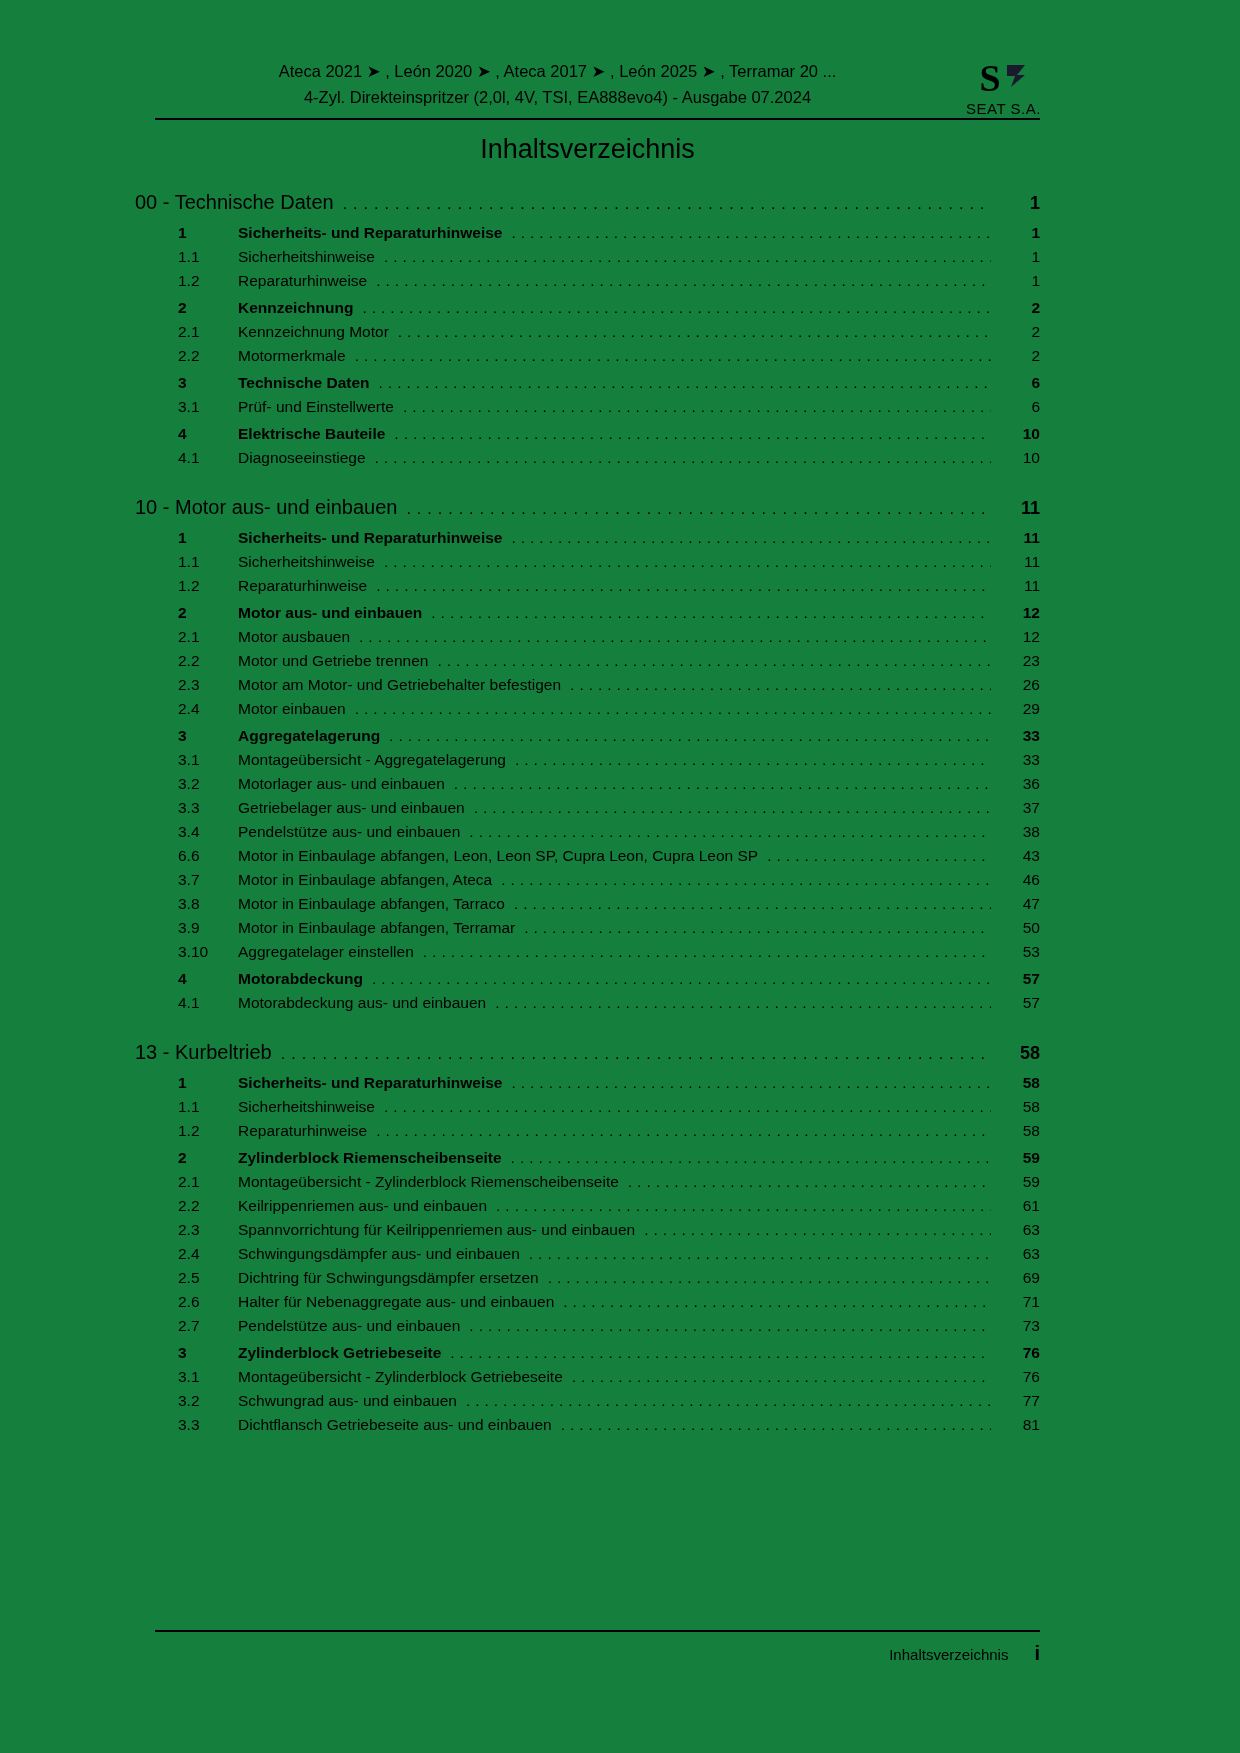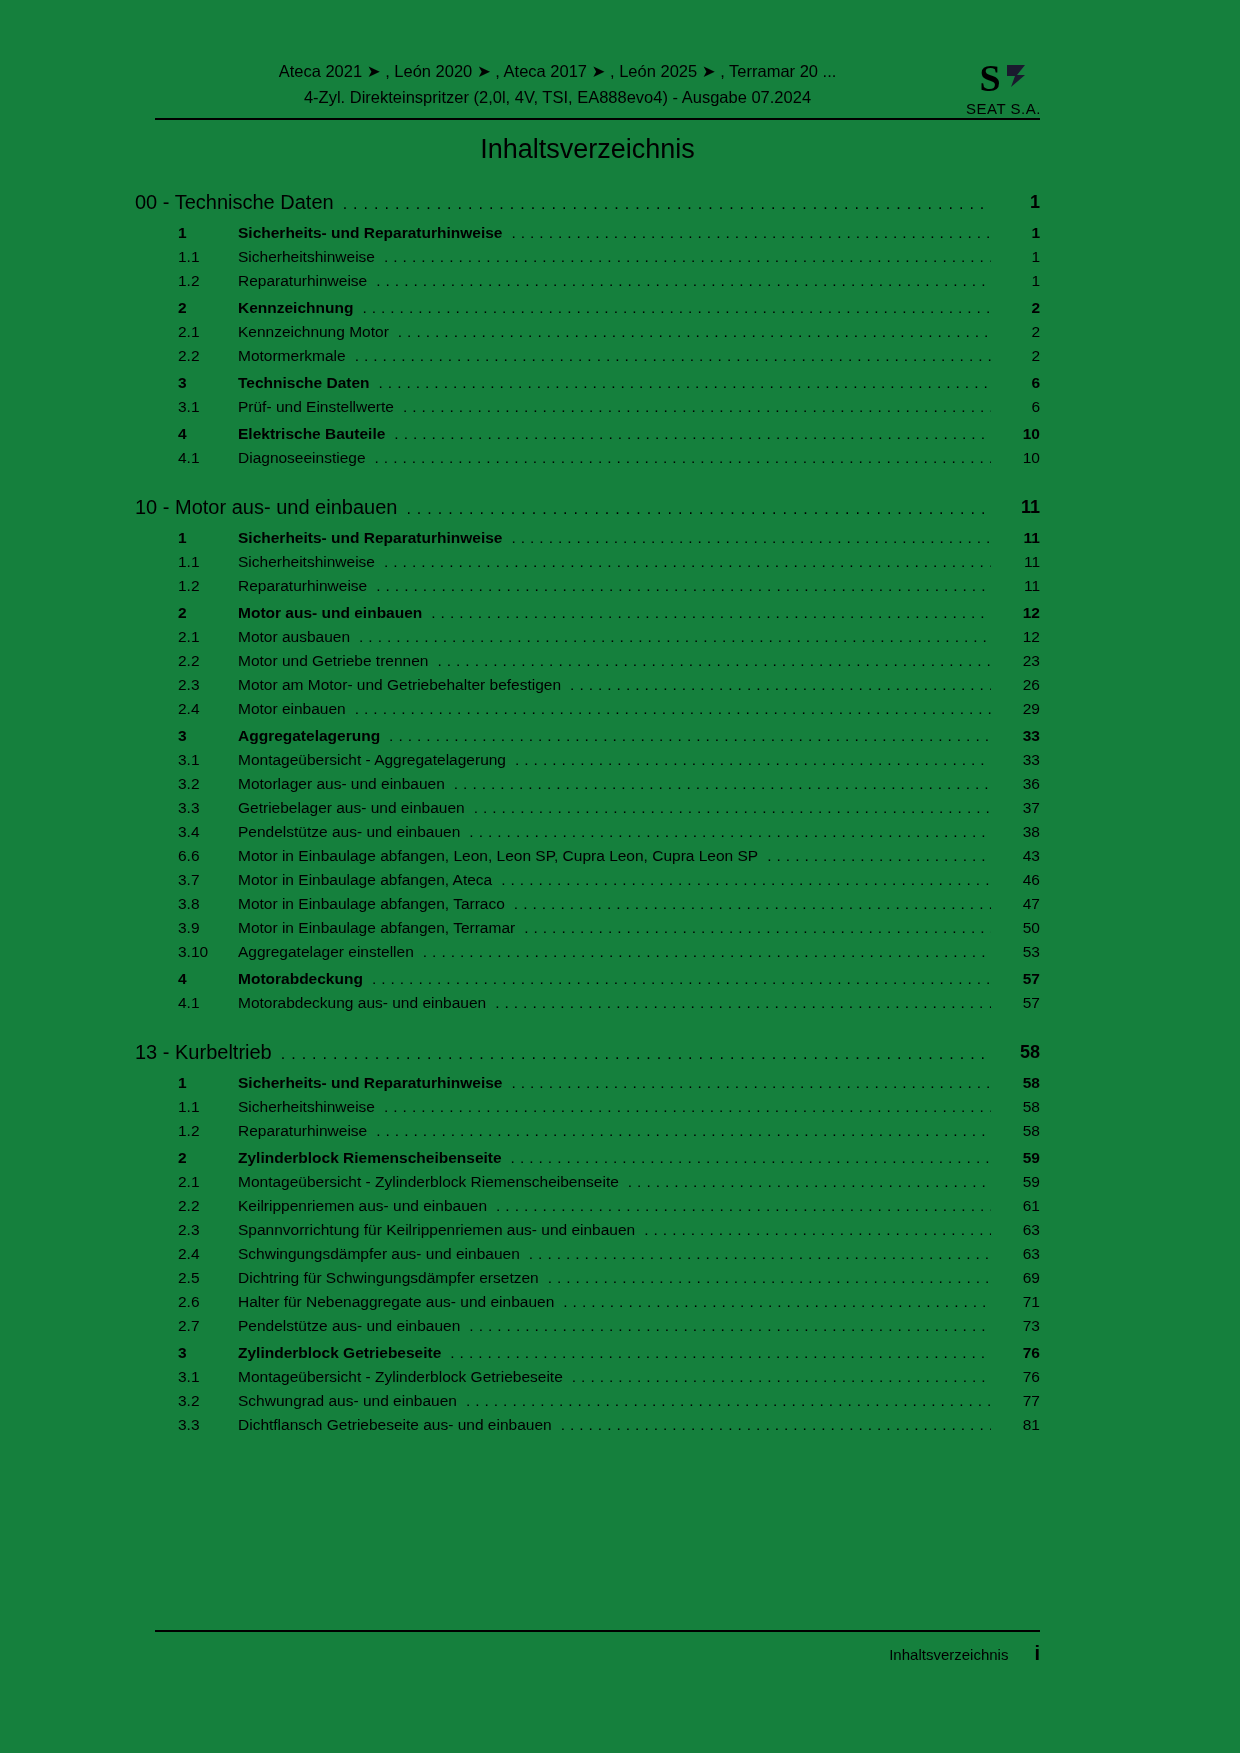--- a/index.html
+++ b/index.html
@@ -55,21 +55,21 @@
   
   .doc-title {
     text-align: center;
     font-size: 27px;
     font-weight: 400;
     margin-top: 14px;
     margin-bottom: 14px;
   }
   
   .toc { }
-  .row { display: flex; align-items: center; }
+  .row { display: flex; align-items: flex-end; }
   .row.chapter {
     margin-top: 26px;
     margin-bottom: 7px;
     font-size: 20px;
   }
   .ch-label { white-space: nowrap; }
   .ch-page { font-weight: 700; font-size: 18px; }
   .row.sec {
     font-size: 15.5px;
     line-height: 24px;

